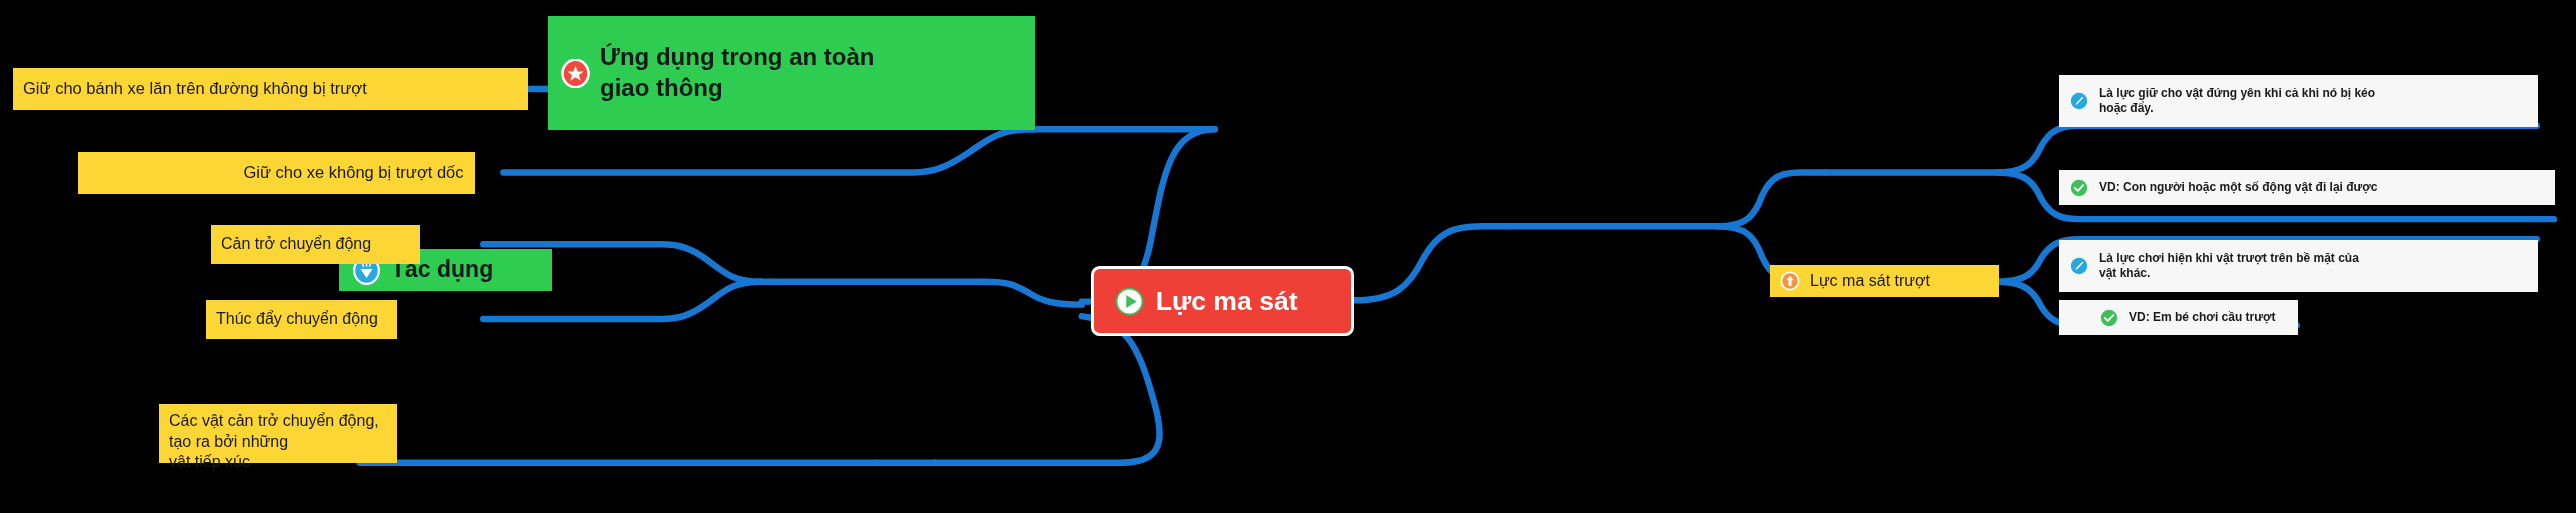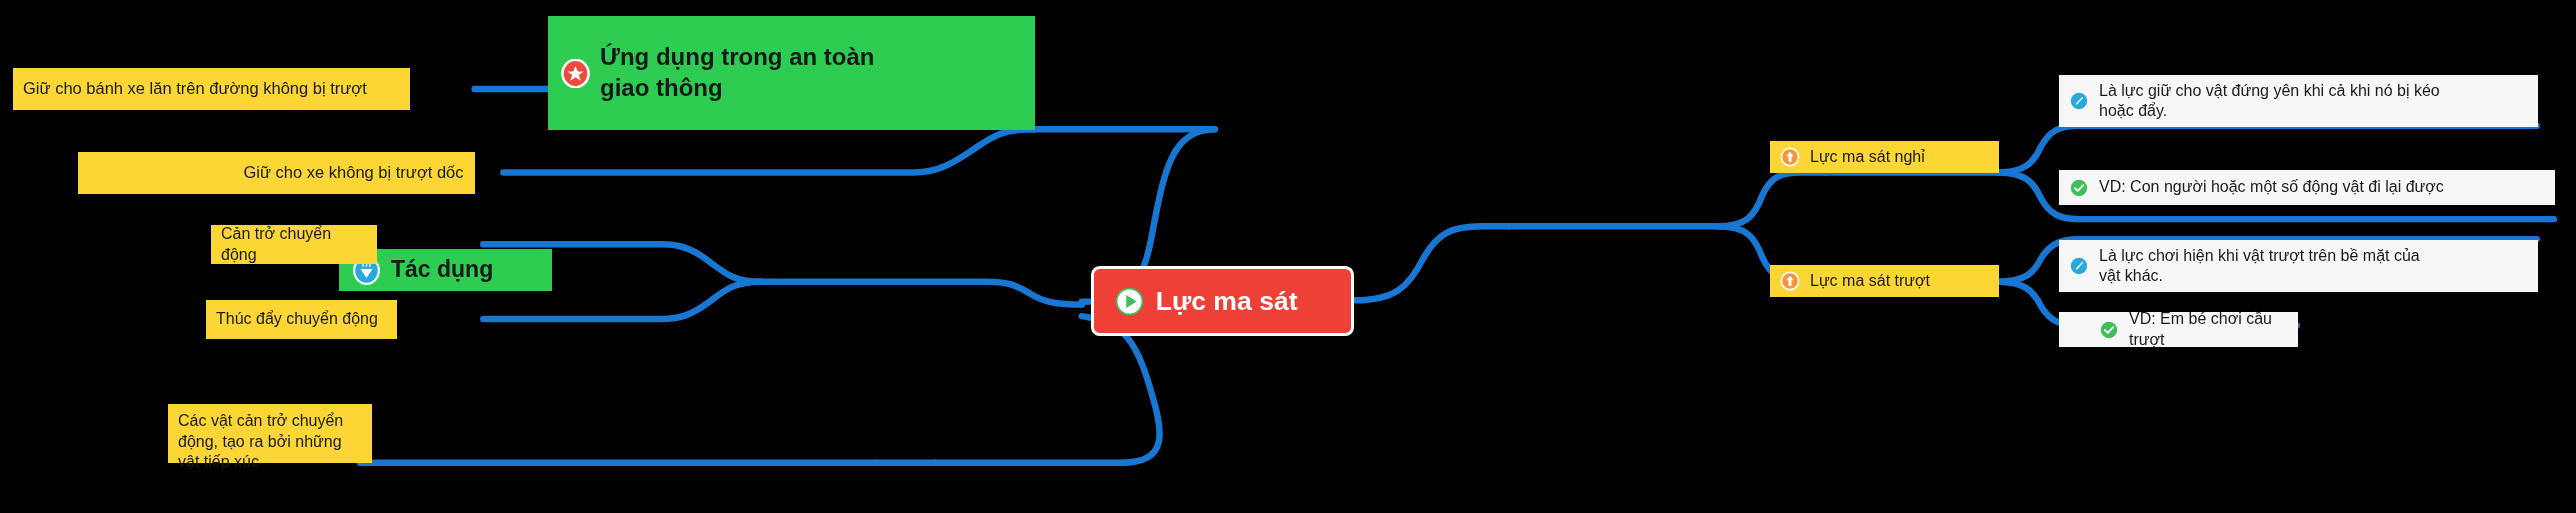--- a/index.html
+++ b/index.html
@@ -72,21 +72,22 @@
   }
   .yellow.sub .label { font-size: 16px; }
 
   
   .white {
     background: #F7F7F7;
     padding: 7.2px 11.5px 7.2px 10px;
   }
   .white .label {
     color: #1A1A1A;
-    font-size: 16px;
+    font-size: 12px;
+    font-weight: bold;
   }
 
   
   .icon {
     flex: 0 0 auto;
     display: inline-flex;
     align-items: center;
     justify-content: center;
   }
   .icon svg { display: block; }
@@ -138,21 +139,21 @@
     <span class="icon">
       <svg width="29" height="29" viewBox="0 0 40 40">
         <ellipse cx="20" cy="20" rx="18" ry="19" fill="#F04A3F" stroke="#FFFFFF" stroke-width="3.5"></ellipse>
         <polygon points="20,9.5 23.1,17.2 31.2,17.2 24.7,22.2 27.2,30 20,25.2 12.8,30 15.3,22.2 8.8,17.2 16.9,17.2" fill="#FFFFFF"></polygon>
       </svg>
     </span>
     <span class="label">Ứng dụng trong an toàn
 giao thông</span>
   </div>
 
-  <div class="node yellow" style="left:13px; top:68px; width:397px; height:42px;">
+  <div class="node yellow" style="left:13px; top:68px; width:515px; height:42px;">
     <span class="label">Giữ cho bánh xe lăn trên đường không bị trượt</span>
   </div>
 
   <div class="node yellow" style="left:78px; top:152px; width:397px; height:42px; justify-content:flex-end;">
     <span class="label">Giữ cho xe không bị trượt dốc</span>
   </div>
 
   <div class="node green" style="left:339px; top:249px; width:213px; height:42px;">
     <span class="icon">
       <svg width="29" height="29" viewBox="0 0 40 40">
@@ -160,62 +161,53 @@
         <path d="M11.5 17.5 L28.5 17.5 L20 30.5 Z" fill="#FFFFFF"></path>
         <path d="M11.5 17.5 L14.5 11.5 L25.5 11.5 L28.5 17.5 Z" fill="#29A8E0"></path>
         <rect x="14.3" y="10.2" width="1.9" height="5.2" rx="0.9" fill="#FFFFFF" transform="rotate(-16 15.2 12.8)"></rect>
         <rect x="19.1" y="9.3" width="1.9" height="5.6" rx="0.9" fill="#FFFFFF"></rect>
         <rect x="23.8" y="10.2" width="1.9" height="5.2" rx="0.9" fill="#FFFFFF" transform="rotate(16 24.7 12.8)"></rect>
       </svg>
     </span>
     <span class="label">Tác dụng</span>
   </div>
 
-  <div class="node yellow sub" style="left:211px; top:225px; width:166px; height:39px;">
+  <div class="node yellow sub" style="left:211px; top:225px; width:209px; height:39px;">
     <span class="label">Cản trở chuyển động</span>
   </div>
 
   <div class="node yellow sub" style="left:206px; top:300px; width:191px; height:39px;align-items:center;">
     <span class="label">Thúc đẩy chuyển động</span>
   </div>
 
 
-  <div class="node yellow sub" style="left:168px; top:404px; width:204px; height:59px; align-items:flex-start; padding-top:7.2px;">
+  <div class="node yellow sub" style="left:159px; top:404px; width:238px; height:59px; align-items:flex-start; padding-top:7.2px;">
     <span class="label">Các vật cản trở chuyển động, tạo ra bởi những
 vật tiếp xúc</span>
   </div>
 
   <div class="node root" style="left:1091px; top:266px; width:263px; height:70px;">
     <span class="icon">
       <svg width="33" height="33" viewBox="0 0 46 46">
         <circle cx="23" cy="23" r="18" fill="#FFFFFF" stroke="#3FBF5A" stroke-width="2.5"></circle>
         <polygon points="18.5,14 33,23 18.5,32" fill="#3FBF5A"></polygon>
       </svg>
     </span>
     <span class="label">Lực ma sát</span>
   </div>
 
 
-  <div class="node yellow sub" style="left:1770px; top:141px; width:229px; height:32px;">
+
+  <div class="node yellow sub" style="left:1770px; top:265px; width:229px; height:32px;">
     <span class="icon">
       <svg width="20" height="20" viewBox="0 0 28 28">
         <circle cx="14" cy="14" r="12" fill="#F5943B" stroke="#FFFFFF" stroke-width="2.4"></circle>
         <path d="M14 6.5 L19.2 13 L16.1 13 L16.1 21 L11.9 21 L11.9 13 L8.8 13 Z" fill="#FFFFFF"></path>
       </svg>
     </span>
-    <span class="label">Lực ma sát nghỉ</span>
-  </div>
-
-  <div class="node yellow sub" style="left:1770px; top:265px; width:229px; height:32px;">
-    <span class="icon">
-      <svg width="20" height="20" viewBox="0 0 28 28">
-        <circle cx="14" cy="14" r="12" fill="#F5943B" stroke="#FFFFFF" stroke-width="2.4"></circle>
-        <path d="M14 6.5 L19.2 13 L16.1 13 L16.1 21 L11.9 21 L11.9 13 L8.8 13 Z" fill="#FFFFFF"></path>
-      </svg>
-    </span>
     <span class="label">Lực ma sát trượt</span>
   </div>
 
   <div class="node white" style="left:2059px; top:75px; width:479px; height:52px;">
     <span class="icon">
       <svg width="20" height="20" viewBox="0 0 28 28">
         <circle cx="14" cy="14" r="11.5" fill="#29A8E0"></circle>
         <path d="M18.6 8.2 L19.9 9.5 L11.4 18.4 L9.3 19.3 L10.0 17.0 Z" fill="#FFFFFF"></path>
       </svg>
     </span>
@@ -237,21 +229,21 @@
     <span class="icon">
       <svg width="20" height="20" viewBox="0 0 28 28">
         <circle cx="14" cy="14" r="11.5" fill="#29A8E0"></circle>
         <path d="M18.6 8.2 L19.9 9.5 L11.4 18.4 L9.3 19.3 L10.0 17.0 Z" fill="#FFFFFF"></path>
       </svg>
     </span>
     <span class="label">Là lực chơi hiện khi vật trượt trên bề mặt của
 vật khác.</span>
   </div>
 
-  <div class="node white" style="left:2059px; top:312px; width:239px; height:35px;padding-left:40px;">
+  <div class="node white" style="left:2059px; top:300px; width:239px; height:35px;padding-left:40px;">
     <span class="icon">
       <svg width="20" height="20" viewBox="0 0 28 28">
         <circle cx="14" cy="14" r="11.5" fill="#3FBF5A"></circle>
         <path d="M8.3 14.1 L12.3 18.0 L19.9 10.0" fill="none" stroke="#FFFFFF" stroke-width="2.6" stroke-linecap="round" stroke-linejoin="round"></path>
       </svg>
     </span>
     <span class="label">VD: Em bé chơi cầu trượt</span>
   </div>
 
 </div>

